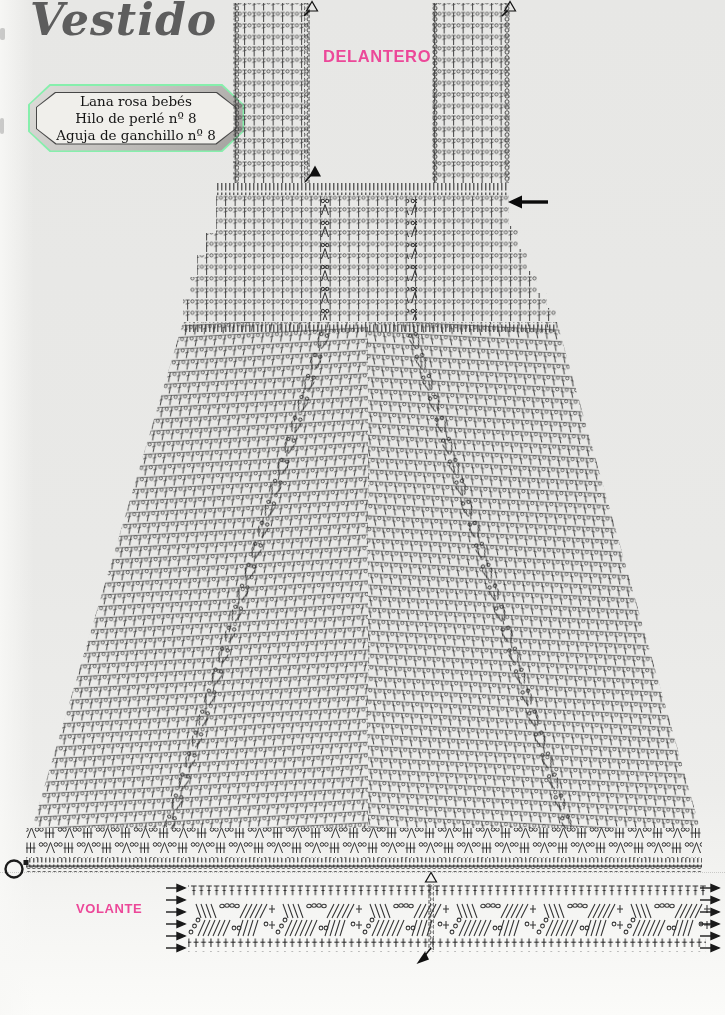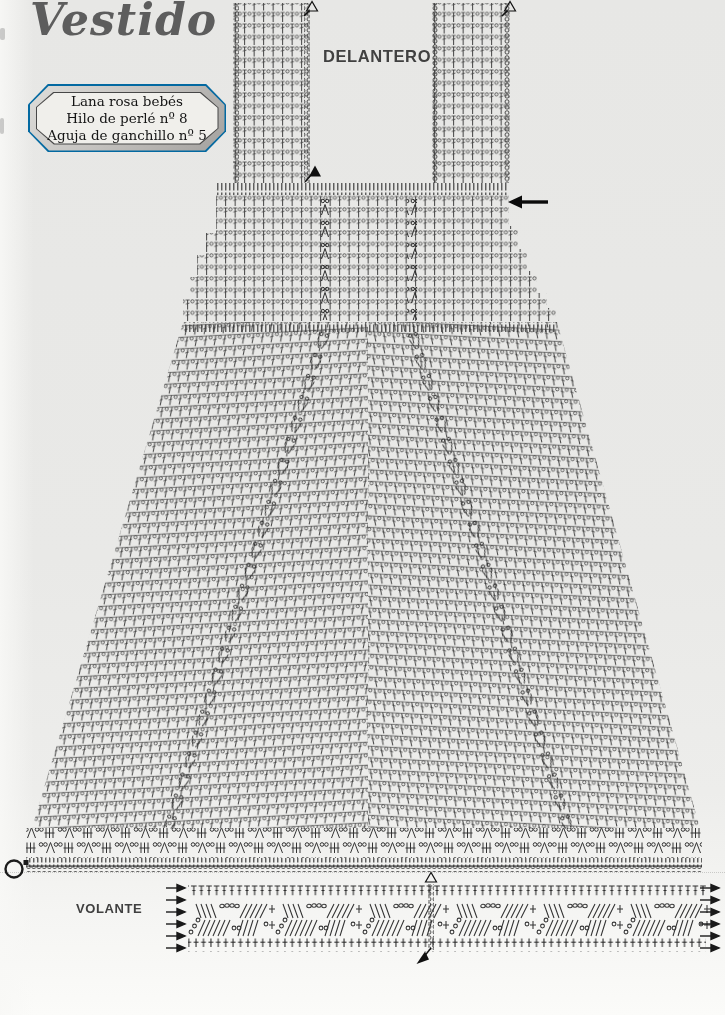--- a/index.html
+++ b/index.html
@@ -6,26 +6,26 @@
   body{width:725px;height:1015px;position:relative;overflow:hidden;
        font-family:"Liberation Sans", sans-serif;}
   .page{position:absolute;inset:0;
         background:
           linear-gradient(90deg, rgba(248,248,246,.9) 0px, rgba(248,248,246,0) 34px),
           linear-gradient(180deg,#e7e7e5 0%,#e9e9e7 55%,#ededeb 78%,#f5f5f3 90%,#fbfbf9 100%);}
   .smudge{position:absolute;background:#777;opacity:.35;border-radius:2px;}
   .title{position:absolute;left:30px;top:-6px;color:#5d5d5d;
          font-family:"DejaVu Serif", serif;font-style:italic;font-weight:700;
          font-size:44px;letter-spacing:1px;}
-  .seclabel{position:absolute;color:#404040;font-weight:700;font-size:16.5px;
+  .seclabel{position:absolute;color:#ec4899;font-weight:700;font-size:16.5px;
             letter-spacing:.6px;text-align:right;}
   #lbl-front{left:323px;top:47px;}
   #lbl-ruffle{left:76px;top:901px;font-size:13px;}
   .oct{clip-path:polygon(10% 0,90% 0,100% 30%,100% 70%,90% 100%,10% 100%,0 70%,0 30%);}
-  .box-outer{position:absolute;left:28px;top:84px;width:198px;height:68px;background:#0369a1;}
+  .box-outer{position:absolute;left:28px;top:84px;width:216px;height:68px;background:#86efac;}
   .box-bevel{position:absolute;inset:1.5px;background:linear-gradient(135deg,#dedddA 0%,#c6c4c1 45%,#a3a19e 100%);}
   .box-line2{position:absolute;inset:6px;background:#474747;}
   .box-fill{position:absolute;inset:1px;background:#f0efeb;}
   .box-text{position:absolute;inset:0;display:flex;flex-direction:column;justify-content:center;
             align-items:center;text-align:center;font-family:"DejaVu Serif", serif;
             font-size:13.5px;line-height:17px;color:#141414;}
   svg{position:absolute;inset:0;}
   .fold{position:absolute;left:0;top:872px;width:725px;border-top:1px dotted #a9a9a7;opacity:.55;}
 </style>
 </head>
@@ -40,21 +40,21 @@
 
 <div class="box-outer oct">
   <div class="box-bevel oct">
     <div class="box-line2 oct">
       <div class="box-fill oct"></div>
     </div>
   </div>
   <div class="box-text">
     <div>Lana rosa bebés</div>
     <div>Hilo de perlé nº 8</div>
-    <div>Aguja de ganchillo nº 5</div>
+    <div>Aguja de ganchillo nº 8</div>
   </div>
 </div>
 
 <div class="seclabel" id="lbl-front">DELANTERO</div>
 <div class="seclabel" id="lbl-ruffle">VOLANTE</div>
 
 <svg width="725" height="1015" viewBox="0 0 725 1015">
   <defs>
     <g id="bxrow" stroke="#333" fill="none" stroke-width="1">
       <circle cx="3" cy="4.5" r="1.8"></circle>

